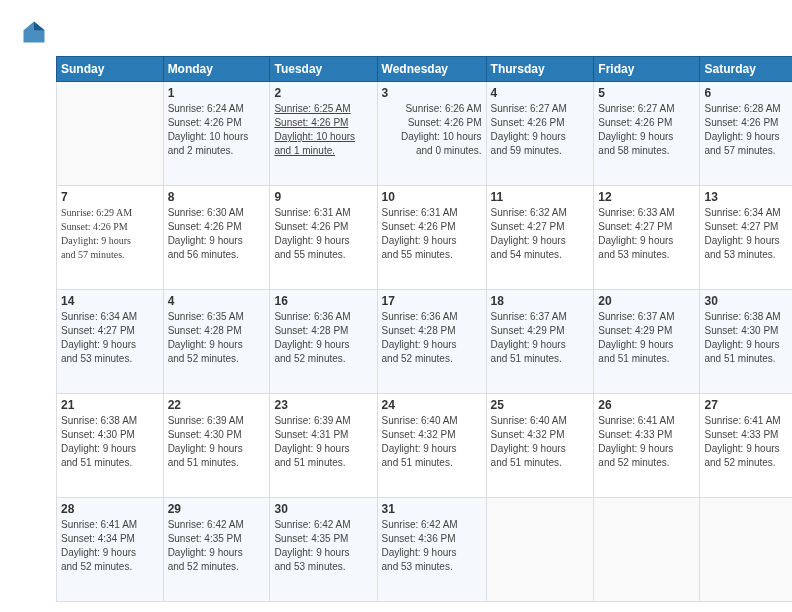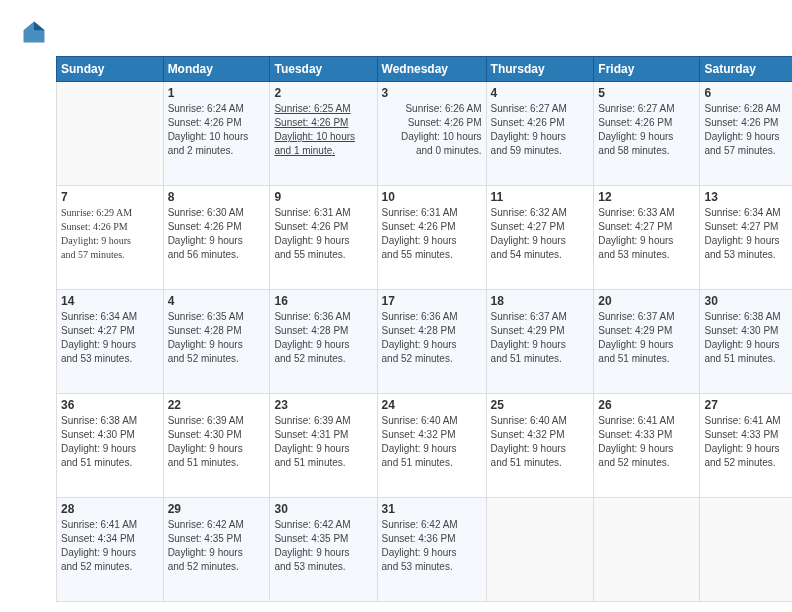--- a/index.html
+++ b/index.html
@@ -276,21 +276,21 @@
           <td>
             <span class="day-number">30</span>
             <div class="day-info" style="white-space: pre-line;">Sunrise: 6:38 AM
 Sunset: 4:30 PM
 Daylight: 9 hours
 and 51 minutes.</div>
           </td>
         </tr>
         <tr>
           <td>
-            <span class="day-number">36</span>
+            <span class="day-number">21</span>
             <div class="day-info" style="white-space: pre-line;">Sunrise: 6:38 AM
 Sunset: 4:30 PM
 Daylight: 9 hours
 and 51 minutes.</div>
           </td>
           <td>
             <span class="day-number">22</span>
             <div class="day-info" style="white-space: pre-line;">Sunrise: 6:39 AM
 Sunset: 4:30 PM
 Daylight: 9 hours

